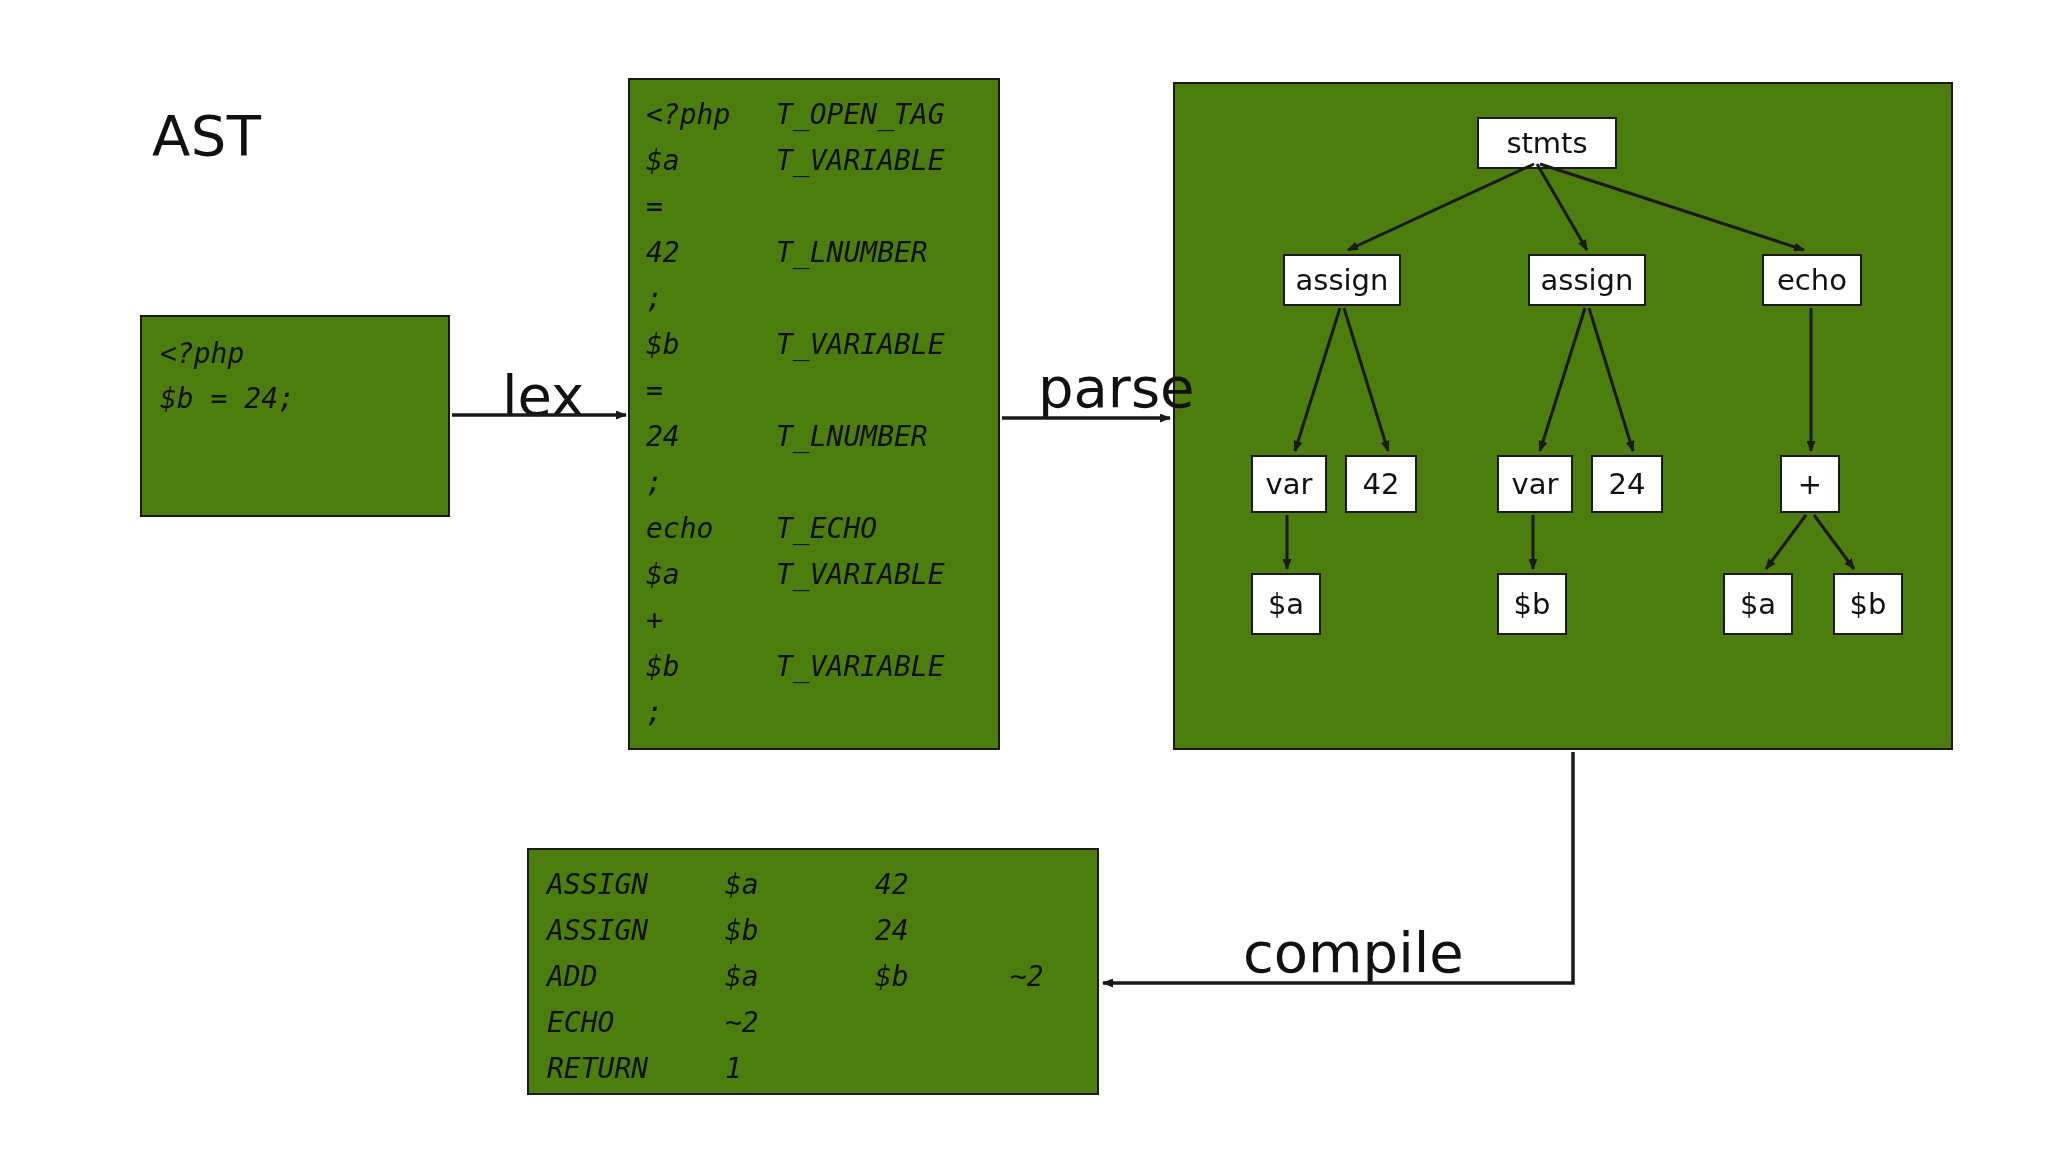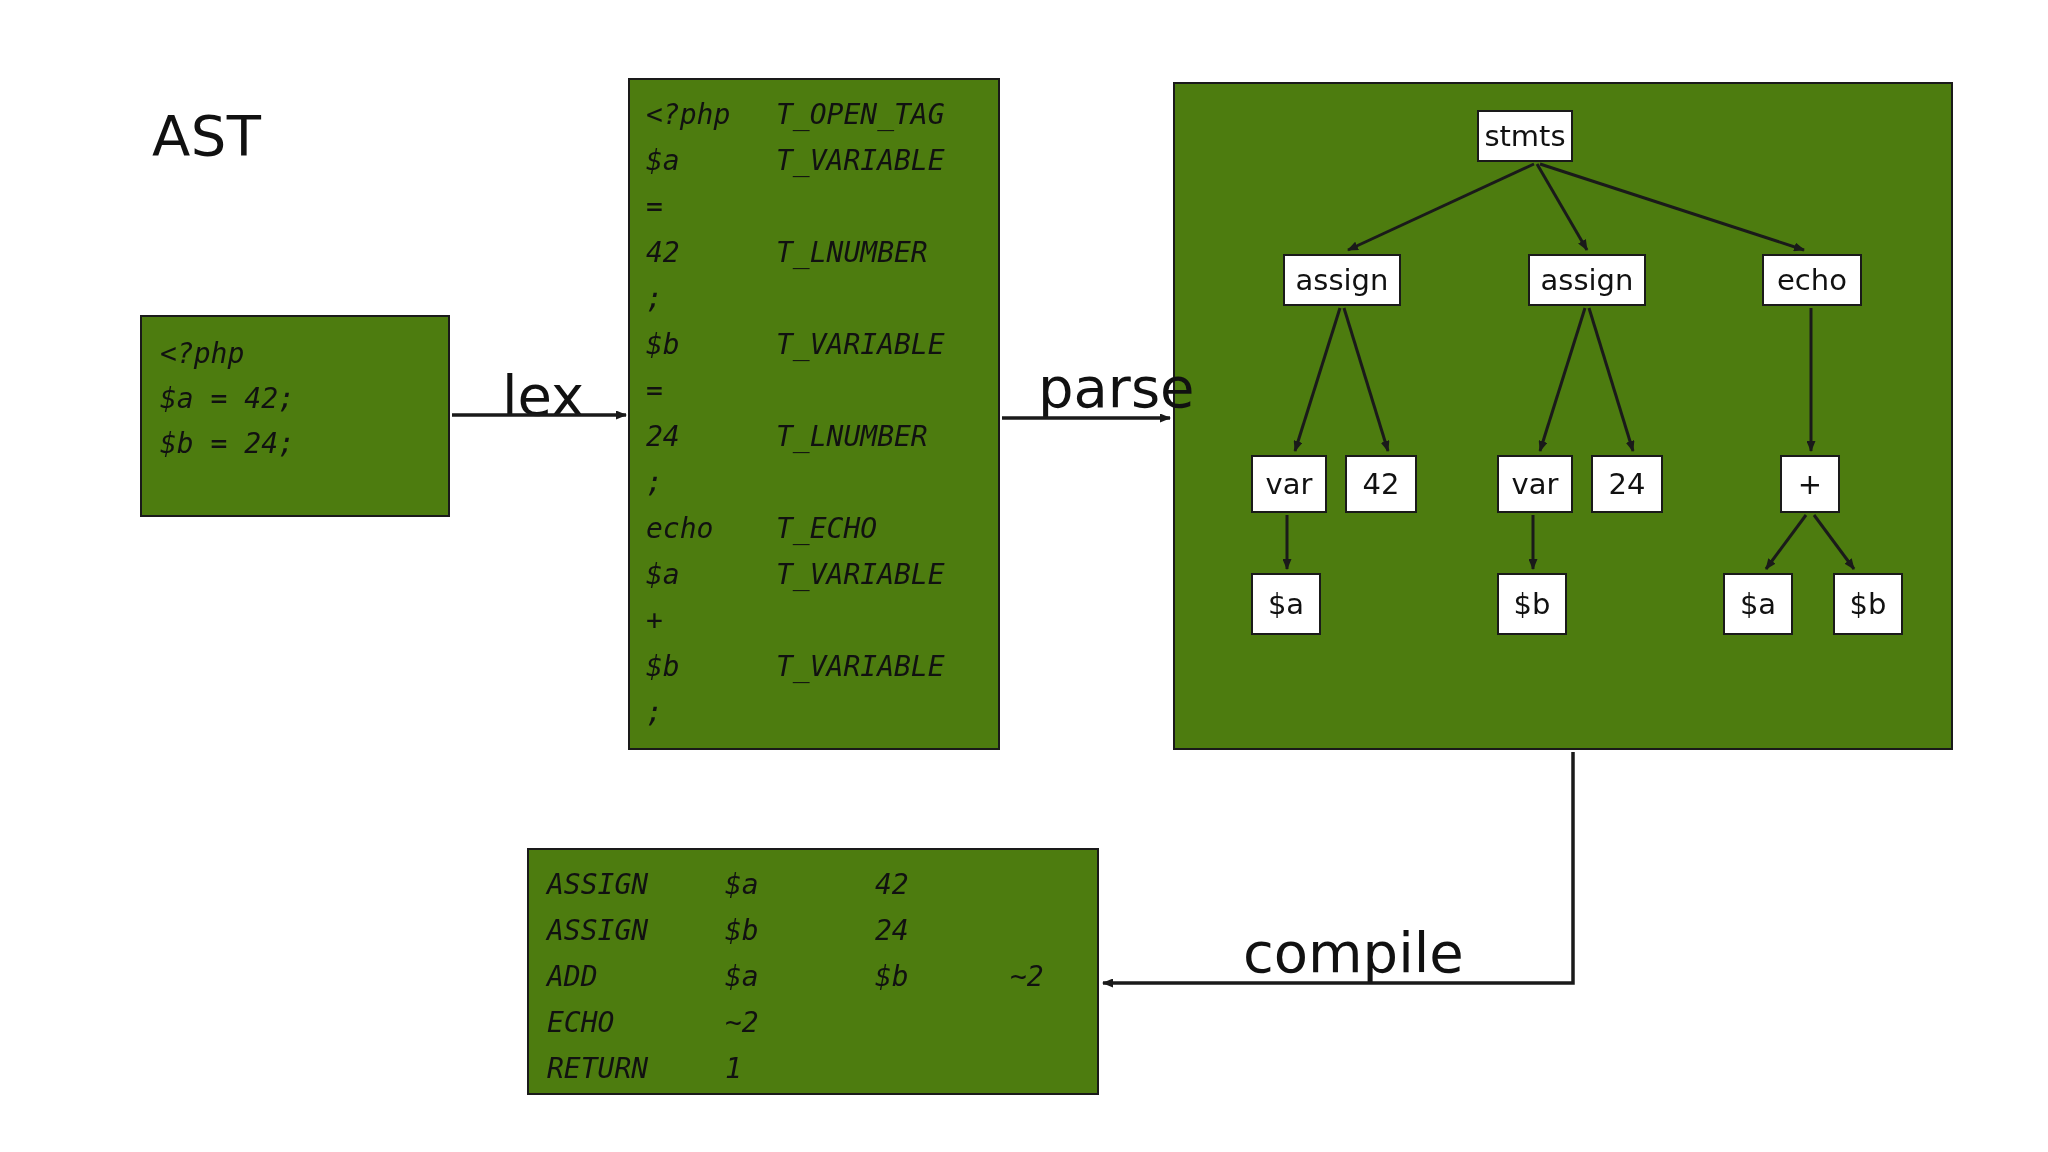--- a/index.html
+++ b/index.html
@@ -148,21 +148,20 @@
 </style>
 </head>
 <body>
 
 <div id="stage">
 
   <div id="page-title">AST</div>
 
   <div class="panel" id="source-panel">
     <div class="code-line">&lt;?php</div>
-    <div class="code-line">$a = 42;</div>
     <div class="code-line">$b = 24;</div>
   </div>
 
   <div class="panel" id="token-panel">
     <div class="token-row">
       <span class="token-text">&lt;?php</span>
       <span class="token-type">T_OPEN_TAG</span>
     </div>
     <div class="token-row">
       <span class="token-text">$a</span>
@@ -213,21 +212,21 @@
       <span class="token-type">T_VARIABLE</span>
     </div>
     <div class="token-row">
       <span class="token-text">;</span>
       <span class="token-type"></span>
     </div>
   </div>
 
   <div class="panel" id="ast-panel"></div>
 
-  <div class="node" style="left:1477px;top:110px;width:96px;height:52px;">stmts</div>
+  <div class="node" style="left:1477px;top:117px;width:140px;height:52px;">stmts</div>
   <div class="node" style="left:1283px;top:254px;width:118px;height:52px;">assign</div>
   <div class="node" style="left:1528px;top:254px;width:118px;height:52px;">assign</div>
   <div class="node" style="left:1762px;top:254px;width:100px;height:52px;">echo</div>
   <div class="node" style="left:1251px;top:455px;width:76px;height:58px;">var</div>
   <div class="node" style="left:1345px;top:455px;width:72px;height:58px;">42</div>
   <div class="node" style="left:1497px;top:455px;width:76px;height:58px;">var</div>
   <div class="node" style="left:1591px;top:455px;width:72px;height:58px;">24</div>
   <div class="node" style="left:1780px;top:455px;width:60px;height:58px;">+</div>
   <div class="node" style="left:1251px;top:573px;width:70px;height:62px;">$a</div>
   <div class="node" style="left:1497px;top:573px;width:70px;height:62px;">$b</div>

